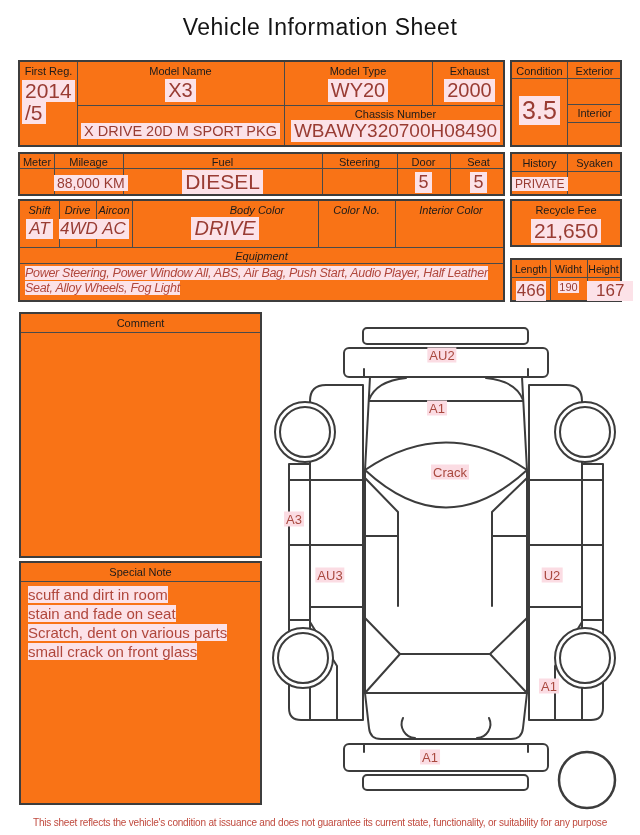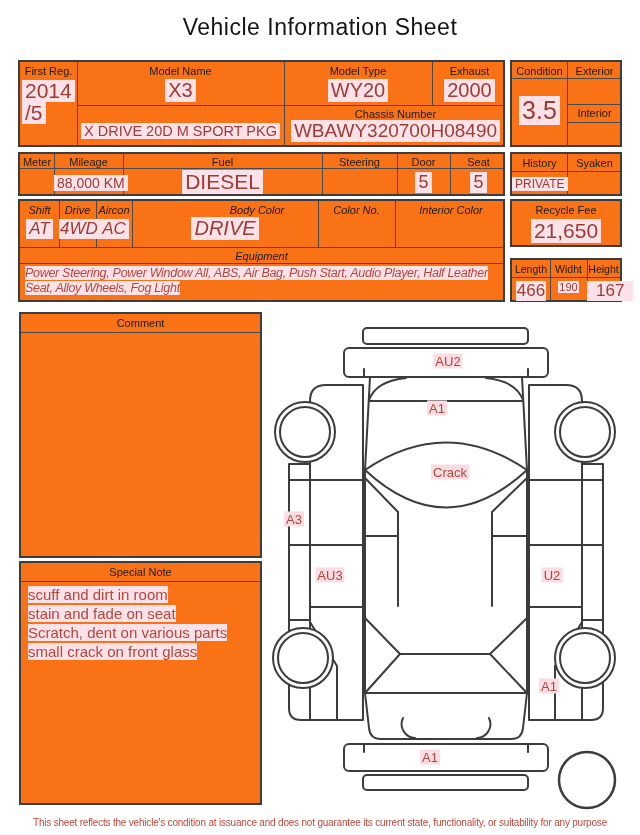--- a/index.html
+++ b/index.html
@@ -203,21 +203,21 @@
           <circle cx="42" cy="124" r="25"></circle>
         <circle cx="322" cy="124" r="30"></circle>
           <circle cx="322" cy="124" r="25"></circle>
         <circle cx="40" cy="350" r="30"></circle>
           <circle cx="40" cy="350" r="25"></circle>
         <circle cx="322" cy="350" r="30"></circle>
           <circle cx="322" cy="350" r="25"></circle>
         <circle cx="324" cy="472" r="28" stroke-width="2.5"></circle>
       </g>
     </svg>
-    <span class="dlabel" style="left:185px;top:47px;margin-top:6px;">AU2</span>
+    <span class="dlabel" style="left:179px;top:47px;">AU2</span>
     <span class="dlabel" style="left:174px;top:100px;">A1</span>
     <span class="dlabel" style="left:187px;top:164px;">Crack</span>
     <span class="dlabel" style="left:31px;top:211px;">A3</span>
     <span class="dlabel" style="left:67px;top:267px;">AU3</span>
     <span class="dlabel" style="left:289px;top:267px;">U2</span>
     <span class="dlabel" style="left:286px;top:378px;">A1</span>
     <span class="dlabel" style="left:167px;top:449px;">A1</span>
   </div>
 
   <div class="footer">This sheet reflects the vehicle's condition at issuance and does not guarantee its current state, functionality, or suitability for any purpose</div>

